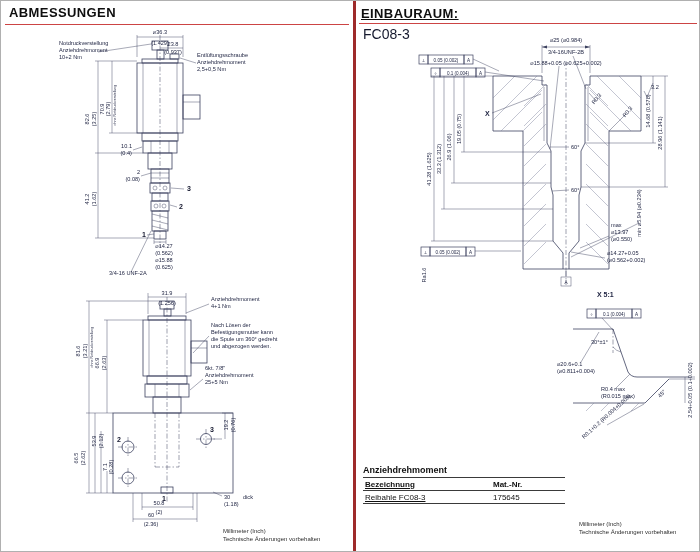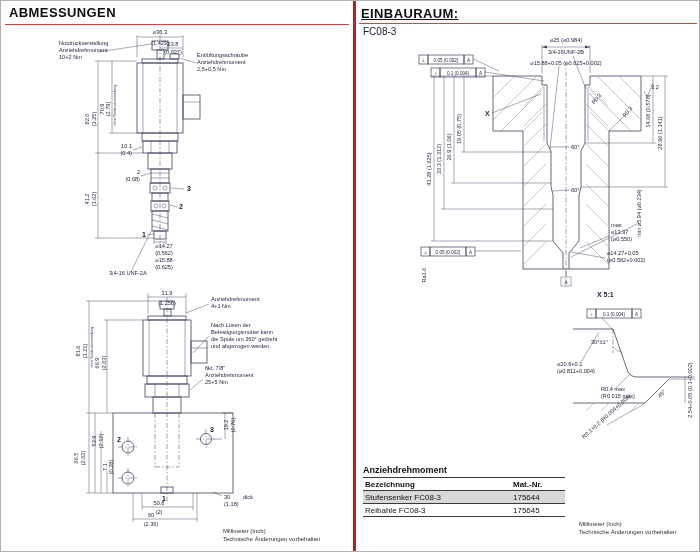--- a/index.html
+++ b/index.html
@@ -2,42 +2,42 @@
 <html><head>
 <meta charset="utf-8">
 <style>
   html,body { margin:0; padding:0; background:#ffffff; }
   .page { position:relative; width:700px; height:552px; background:#fff;
           border:1px solid #b0b0b0; box-sizing:border-box; overflow:hidden;
           font-family:"Liberation Sans", sans-serif; }
   .title { position:absolute; font-weight:bold; font-size:13px; letter-spacing:.4px; color:#0e0e0e; white-space:nowrap; }
   .rule  { position:absolute; height:1px; background:#cc4444; }
   .divider { position:absolute; left:352px; top:0; width:3px; height:552px; background:#9e2a2a; }
-  .sub   { position:absolute; left:362px; top:25px; font-size:10px; color:#15192e; }
+  .sub   { position:absolute; left:362px; top:25px; font-size:14px; color:#15192e; }
   .foot  { position:absolute; font-size:6px; color:#2e2e2e; line-height:1.3; white-space:nowrap; }
   .art   { position:absolute; left:0; top:0; }
 
   
   .ln    { stroke:#3c415f; stroke-width:0.8; fill:none; }
   .thin  { stroke:#3c415f; stroke-width:0.45; fill:none; }
   .dash  { stroke:#3c415f; stroke-width:0.5; fill:none; stroke-dasharray:5 2 1.5 2; }
   .hatch { stroke:#7a7f9a; stroke-width:0.45; fill:none; }
   .arrow { fill:#3c415f; stroke:none; }
   text   { font-family:"Liberation Sans", sans-serif; fill:#1d2240; }
   .t  { font-size:5.6px; } .ts { font-size:4.6px; } .tt { font-size:3.6px; }
   .b  { font-size:7px; font-weight:bold; fill:#14172e; }
   .dt { font-size:7px; font-weight:bold; }
   .mid { text-anchor:middle; } .end { text-anchor:end; }
   .fcf rect { stroke:#3c415f; stroke-width:0.7; fill:none; }
 
   
   .tbl { position:absolute; left:362px; top:464px; width:202px; color:#111; }
   .tbl-title { font-size:9px; font-weight:bold; padding-bottom:2px; }
   .tr { display:flex; font-size:8px; padding:1.5px 2px; border-bottom:1px solid #3a3a3a; }
-  .tr span:first-child { width:148px; }
+  .tr span:first-child { width:128px;text-decoration:underline; }
   .tr.th { font-weight:bold; border-top:1.5px solid #3a3a3a; border-bottom:1.5px solid #3a3a3a; }
   .tr.r0 { background:#d8d8d8; }
 </style>
 </head>
 <body>
 
 <div class="page">
 
   <div class="title" style="left:8px; top:4px;">ABMESSUNGEN</div>
   <div class="rule" style="left:4px; top:23px; width:344px;"></div>
@@ -419,24 +419,20 @@
       <text class="t mid" x="662" y="394" transform="rotate(-45 662 394)">45°</text>
     </g>
   </svg>
 
   <div class="tbl">
     <div class="tbl-title">Anziehdrehmoment</div>
     <div class="tr th">
       <span>Bezeichnung</span>
       <span>Mat.-Nr.</span>
     </div>
-    <div class="tr r0">
-      <span>Stufensenker FC08-3</span>
-      <span>175644</span>
-    </div>
     <div class="tr r1">
       <span>Reibahle FC08-3</span>
       <span>175645</span>
     </div>
   </div>
 
   <div class="foot" style="left:222px; top:527px;">
     <div>Millimeter (Inch)</div>
     <div>Technische Änderungen vorbehalten</div>
   </div>

